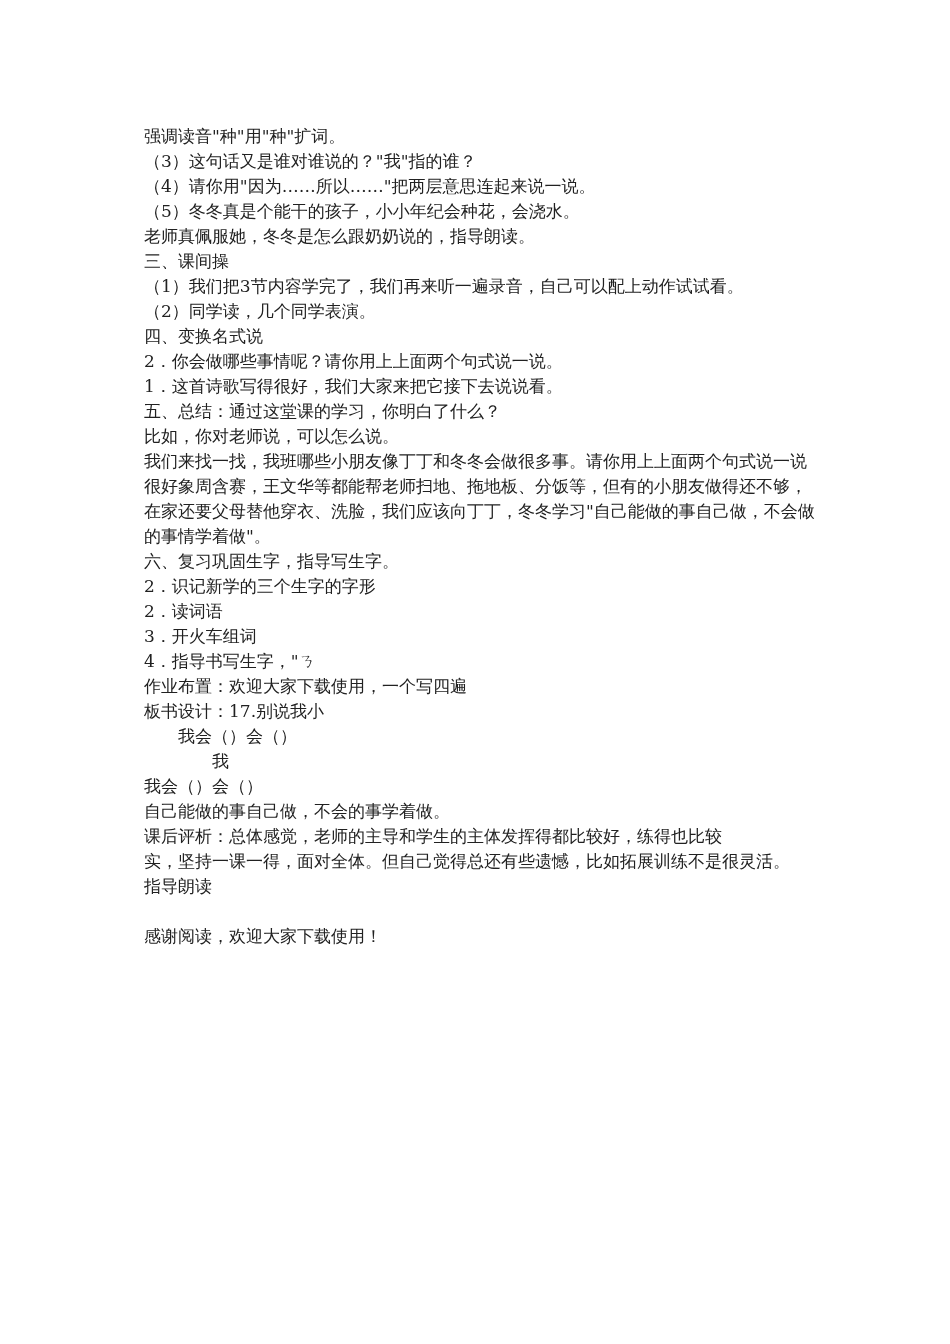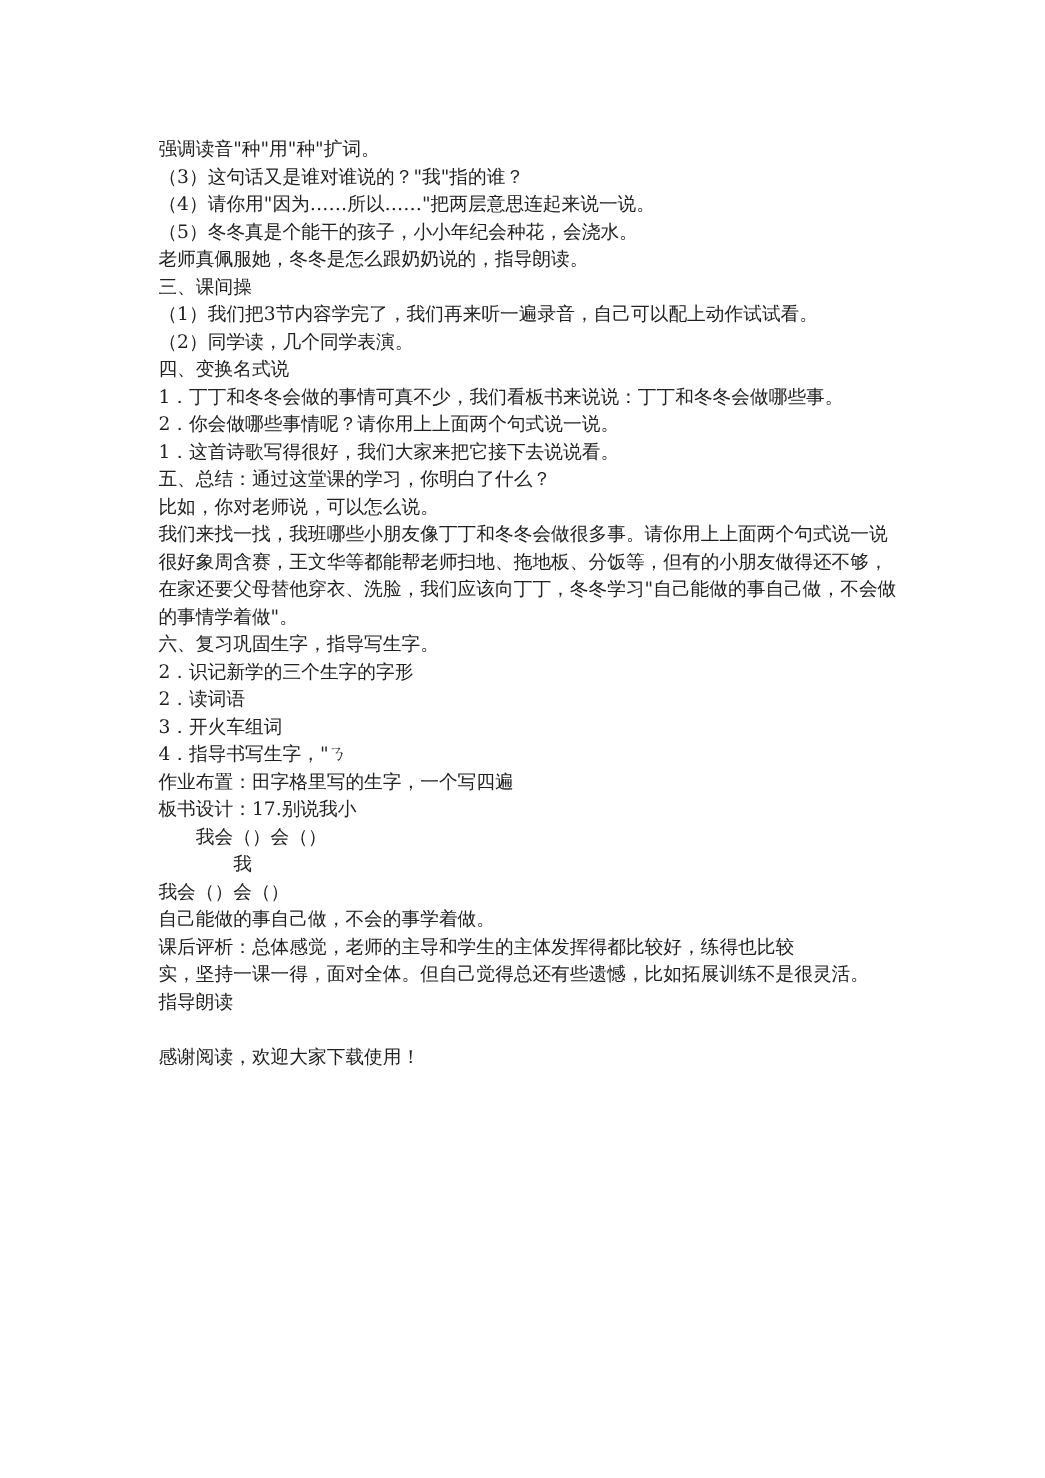--- a/index.html
+++ b/index.html
@@ -45,35 +45,34 @@
   <div class="doc-body" style="color: rgb(33, 33, 33);">
       <div class="line">强调读音"种"用"种"扩词。</div>
       <div class="line">（3）这句话又是谁对谁说的？"我"指的谁？</div>
       <div class="line">（4）请你用"因为……所以……"把两层意思连起来说一说。</div>
       <div class="line">（5）冬冬真是个能干的孩子，小小年纪会种花，会浇水。</div>
       <div class="line">老师真佩服她，冬冬是怎么跟奶奶说的，指导朗读。</div>
       <div class="line">三、课间操</div>
       <div class="line">（1）我们把3节内容学完了，我们再来听一遍录音，自己可以配上动作试试看。</div>
       <div class="line">（2）同学读，几个同学表演。</div>
       <div class="line">四、变换名式说</div>
-      <div class="line">1．丁丁和冬冬会做的事情可真不少，我们看板书来说说：丁丁和冬冬会做哪些事。</div>
       <div class="line">2．你会做哪些事情呢？请你用上上面两个句式说一说。</div>
       <div class="line">1．这首诗歌写得很好，我们大家来把它接下去说说看。</div>
       <div class="line">五、总结：通过这堂课的学习，你明白了什么？</div>
       <div class="line">比如，你对老师说，可以怎么说。</div>
       <div class="line">我们来找一找，我班哪些小朋友像丁丁和冬冬会做很多事。请你用上上面两个句式说一说</div>
       <div class="line">很好象周含赛，王文华等都能帮老师扫地、拖地板、分饭等，但有的小朋友做得还不够，</div>
       <div class="line">在家还要父母替他穿衣、洗脸，我们应该向丁丁，冬冬学习"自己能做的事自己做，不会做</div>
       <div class="line">的事情学着做"。</div>
       <div class="line">六、复习巩固生字，指导写生字。</div>
       <div class="line">2．识记新学的三个生字的字形</div>
       <div class="line">2．读词语</div>
       <div class="line">3．开火车组词</div>
       <div class="line">4．指导书写生字，"ㄋ</div>
-      <div class="line">作业布置：田字格里写的生字，一个写四遍</div>
+      <div class="line">作业布置：欢迎大家下载使用，一个写四遍</div>
       <div class="line">板书设计：17.别说我小</div>
       <div class="line indent-1">我会（）会（）</div>
       <div class="line indent-2">我</div>
       <div class="line">我会（）会（）</div>
       <div class="line">自己能做的事自己做，不会的事学着做。</div>
       <div class="line">课后评析：总体感觉，老师的主导和学生的主体发挥得都比较好，练得也比较</div>
       <div class="line">实，坚持一课一得，面对全体。但自己觉得总还有些遗憾，比如拓展训练不是很灵活。</div>
       <div class="line">指导朗读</div>
       <div class="line">&nbsp;</div>
       <div class="line">感谢阅读，欢迎大家下载使用！</div>

